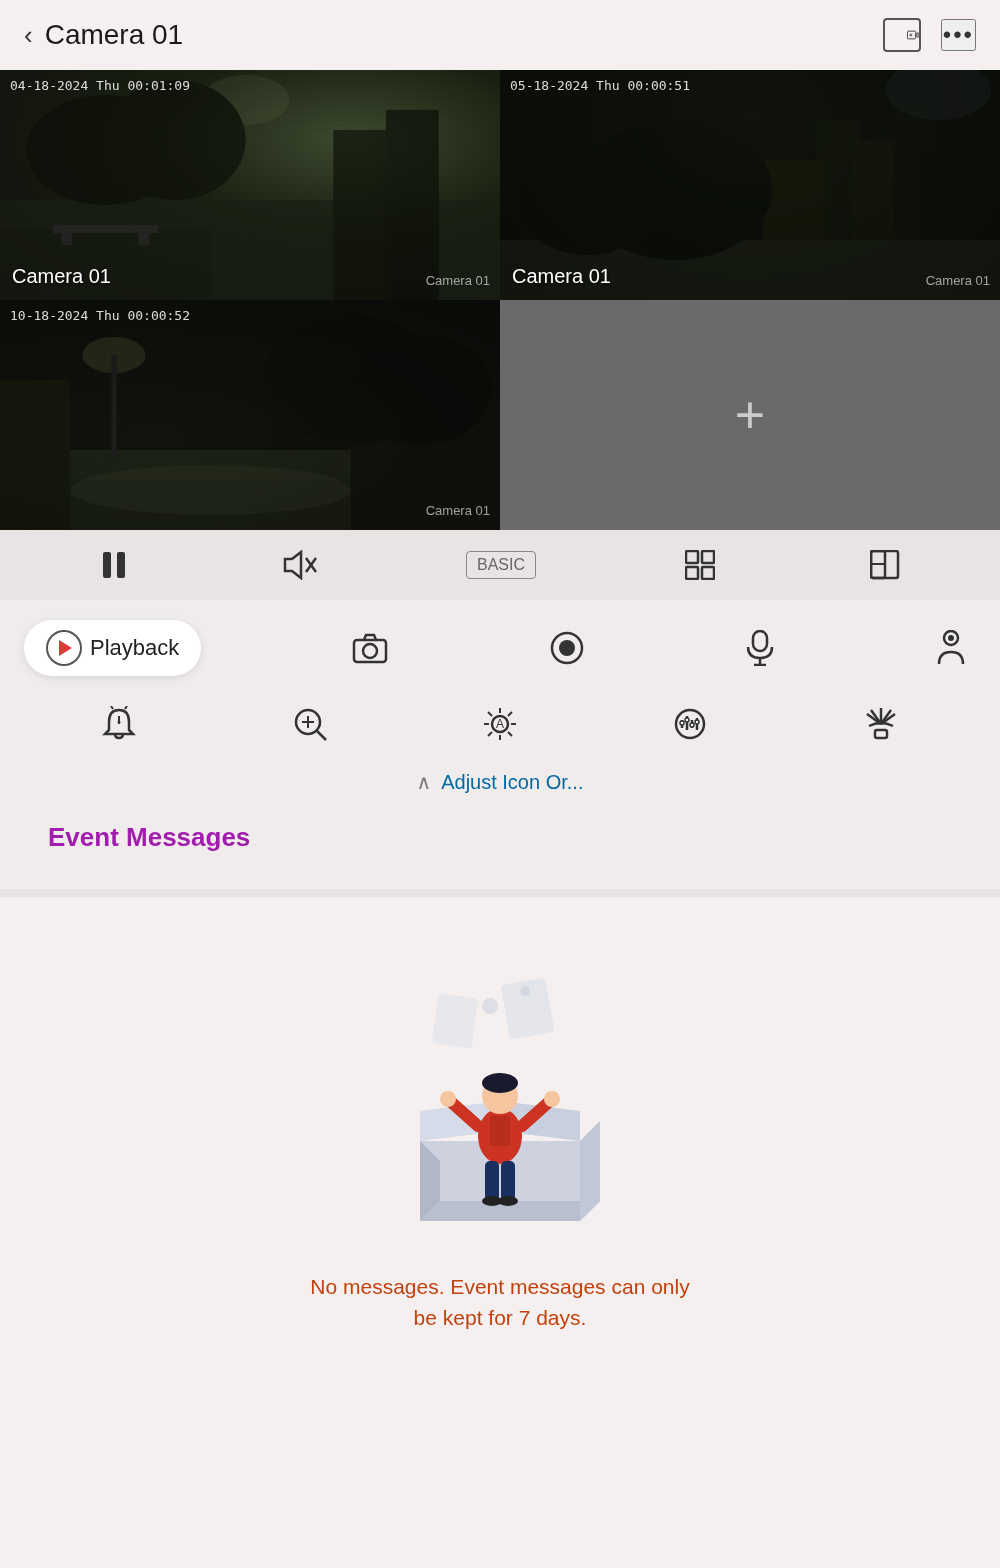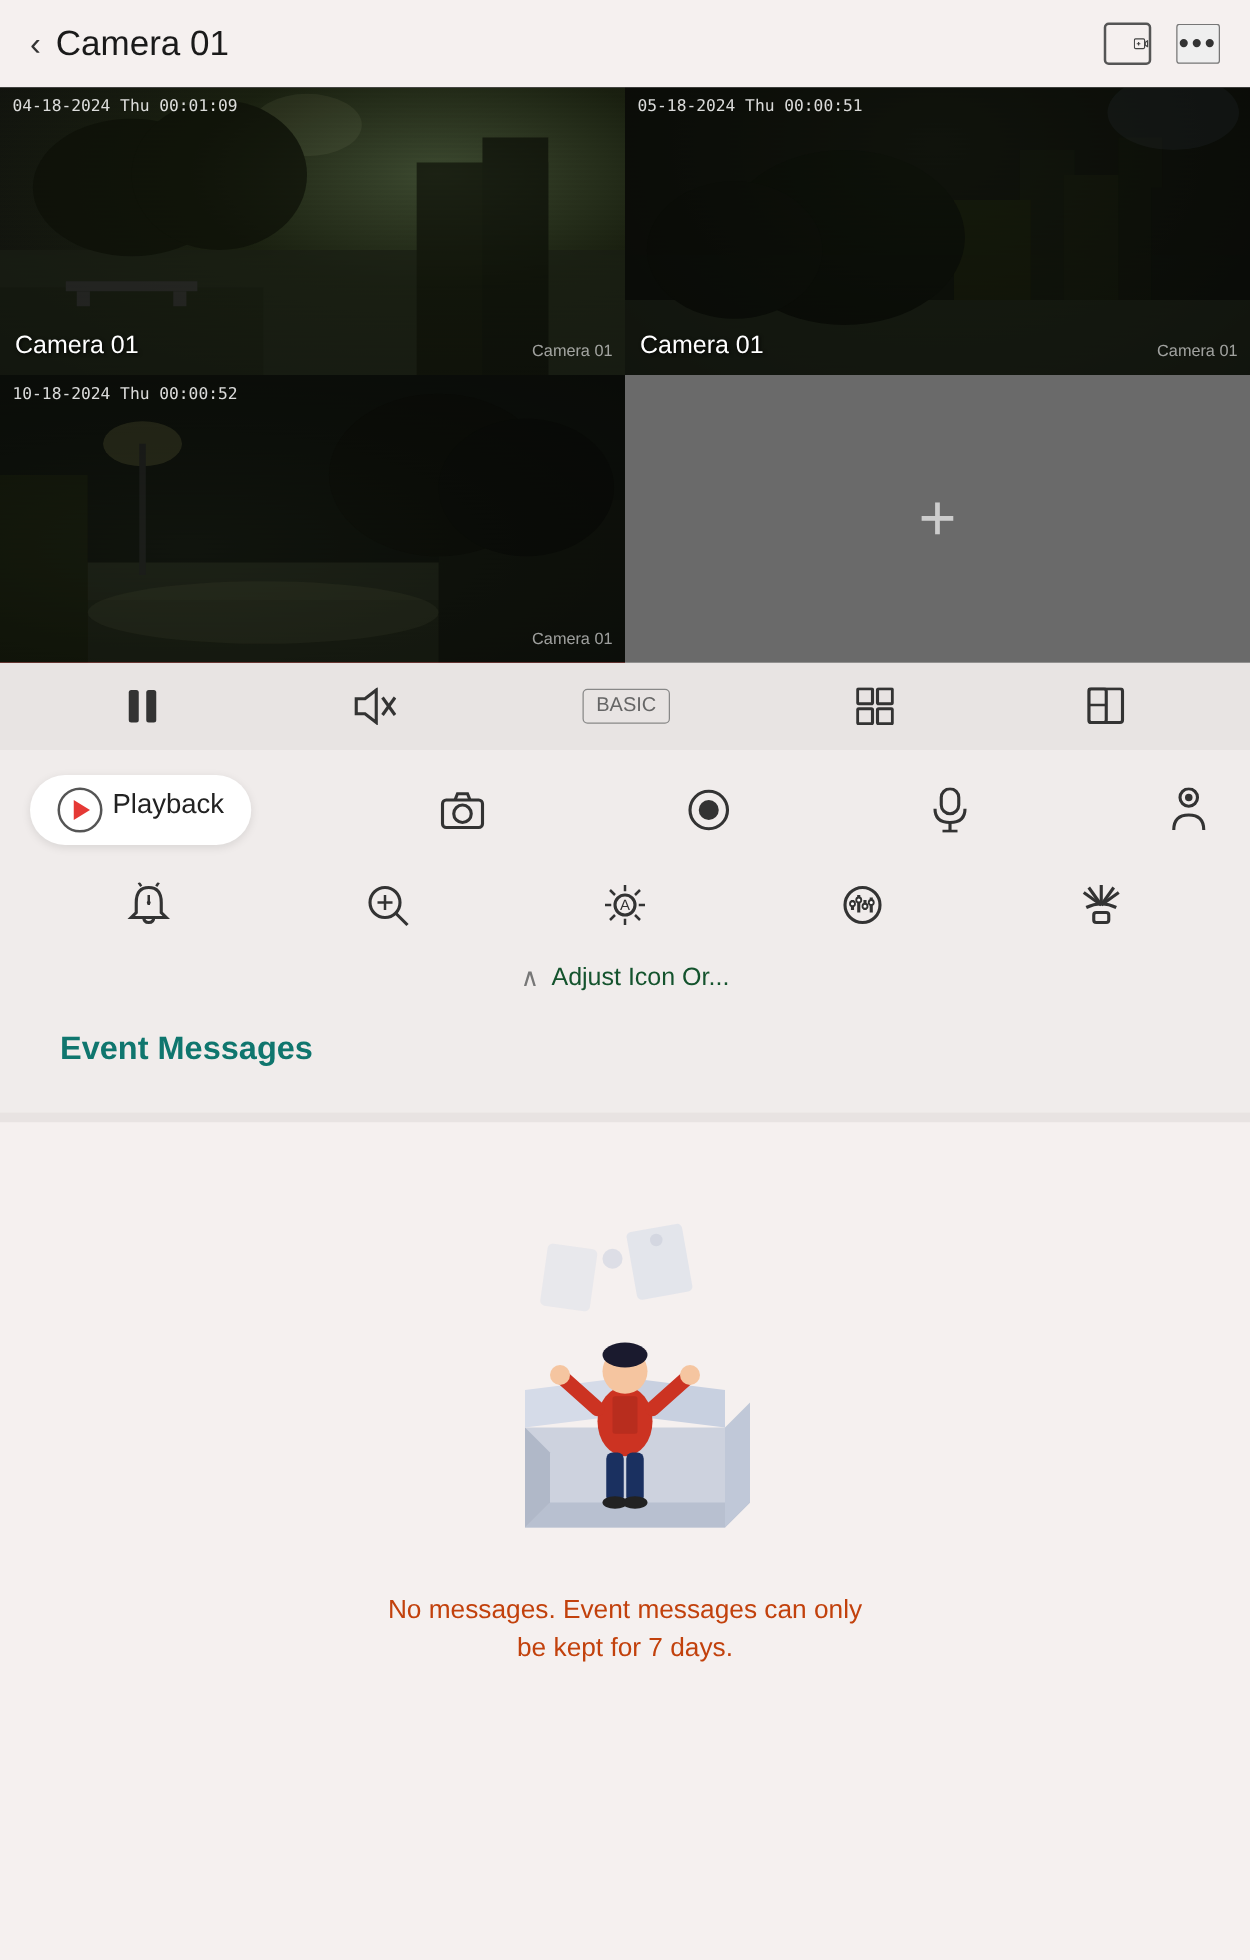--- a/index.html
+++ b/index.html
@@ -192,21 +192,21 @@
       background: none;
       border: none;
       padding: 6px 10px;
     }
     .ctrl-btn-active {
       background: white;
       border-radius: 30px;
       padding: 10px 22px;
       display: flex;
       flex-direction: row;
-      align-items: flex-start;
+      align-items: center;
       gap: 8px;
       box-shadow: 0 2px 8px rgba(0,0,0,0.1);
     }
     .playback-icon-wrap {
       width: 36px;
       height: 36px;
       border-radius: 50%;
       border: 2.5px solid #555;
       display: flex;
       align-items: center;
@@ -239,33 +239,33 @@
       align-items: center;
       justify-content: center;
       gap: 10px;
       padding: 6px 0 10px;
     }
     .adjust-chevron {
       font-size: 20px;
       color: #777;
     }
     .adjust-link {
-      color: #14532d;
+      color: #0369a1;
       font-size: 20px;
       cursor: pointer;
     }
 
     .event-messages-section {
       padding: 18px 24px 20px;
       background: #f0eceb;
     }
     .event-messages-title {
       font-size: 26px;
       font-weight: 600;
-      color: #0f766e;
+      color: #a21caf;
     }
 
     
     .empty-state {
       background: #f5f0ef;
       display: flex;
       flex-direction: column;
       align-items: center;
       justify-content: center;
       padding: 60px 40px 60px;

